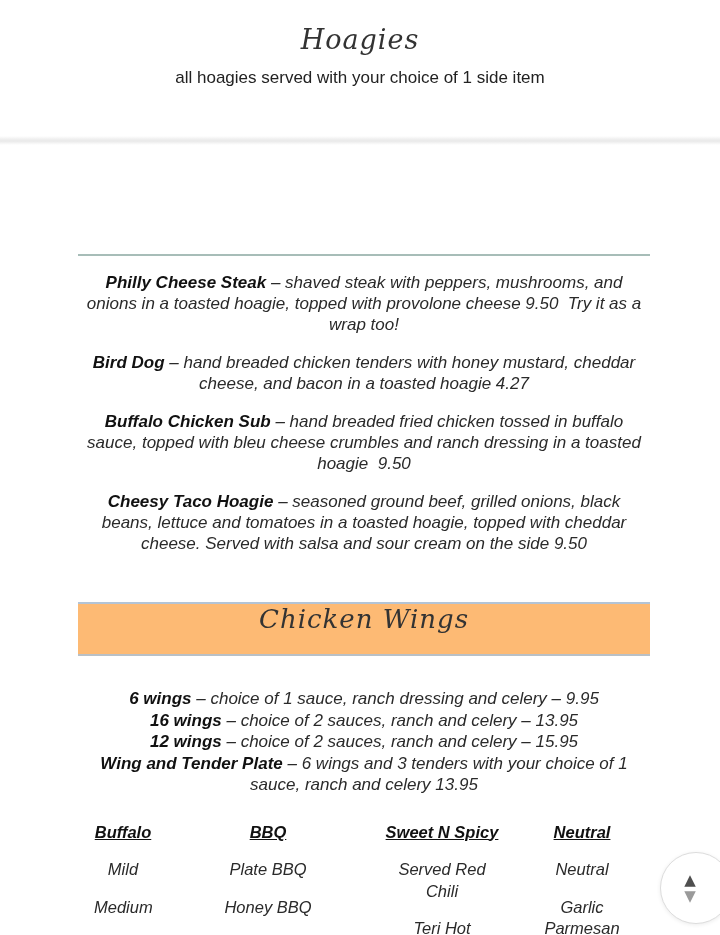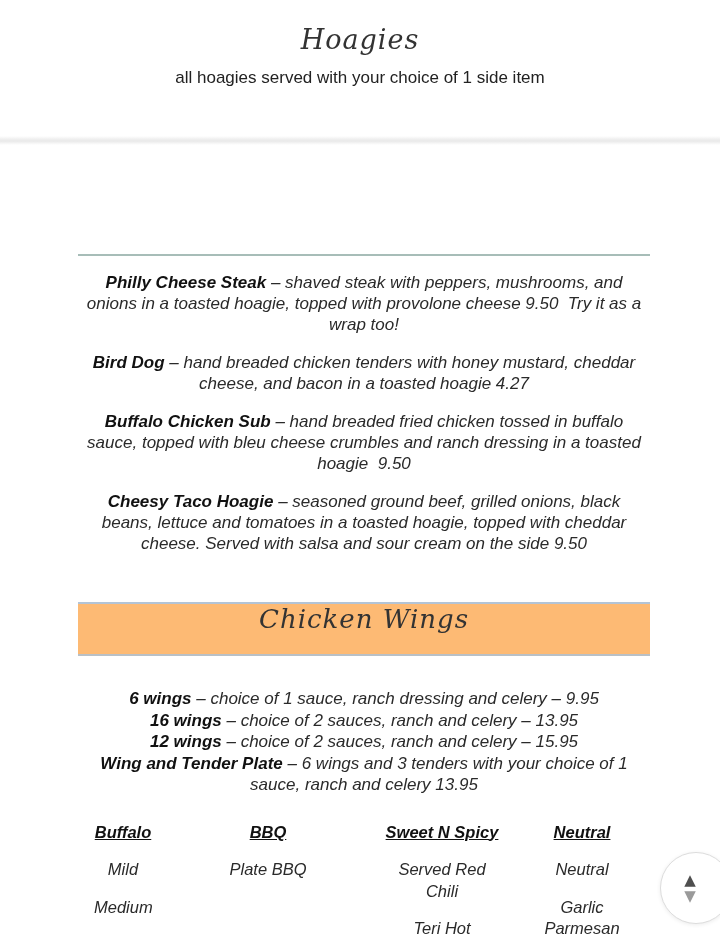--- a/index.html
+++ b/index.html
@@ -141,20 +141,21 @@
     <div class="sauce-grid row1">
       <div class="sauce-col">
         <div class="sauce-header">Buffalo</div>
         <p class="sauce-item">Mild</p>
         <p class="sauce-item">Medium</p>
         <p class="sauce-item">Hot</p>
       </div>
       <div class="sauce-col">
         <div class="sauce-header">BBQ</div>
         <p class="sauce-item">Plate BBQ</p>
+        <p class="sauce-item">Honey BBQ</p>
       </div>
       <div class="sauce-col">
         <div class="sauce-header">Sweet N Spicy</div>
         <p class="sauce-item">Served Red Chili</p>
         <p class="sauce-item">Teri Hot</p>
         <p class="sauce-item">Spicy Hot</p>
       </div>
       <div class="sauce-col">
         <div class="sauce-header">Neutral</div>
         <p class="sauce-item">Neutral</p>

